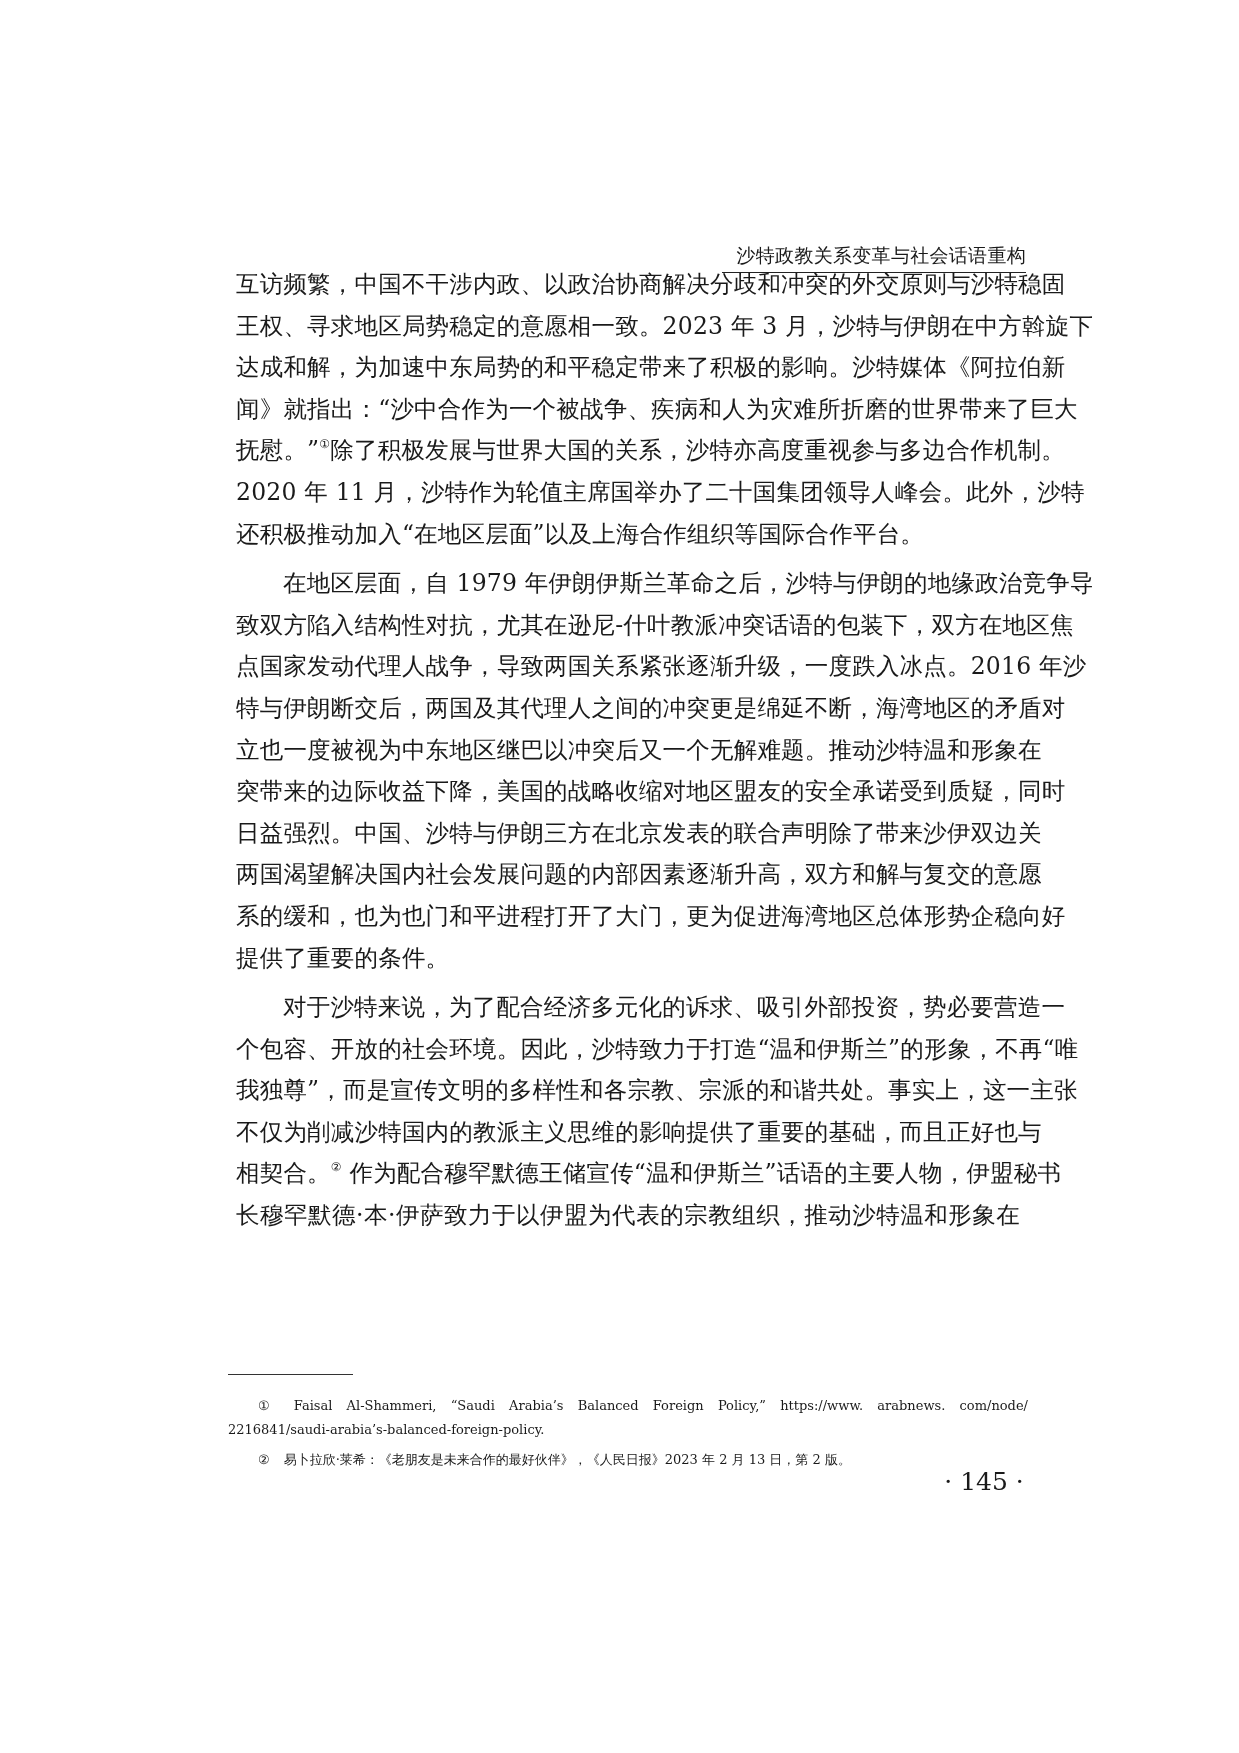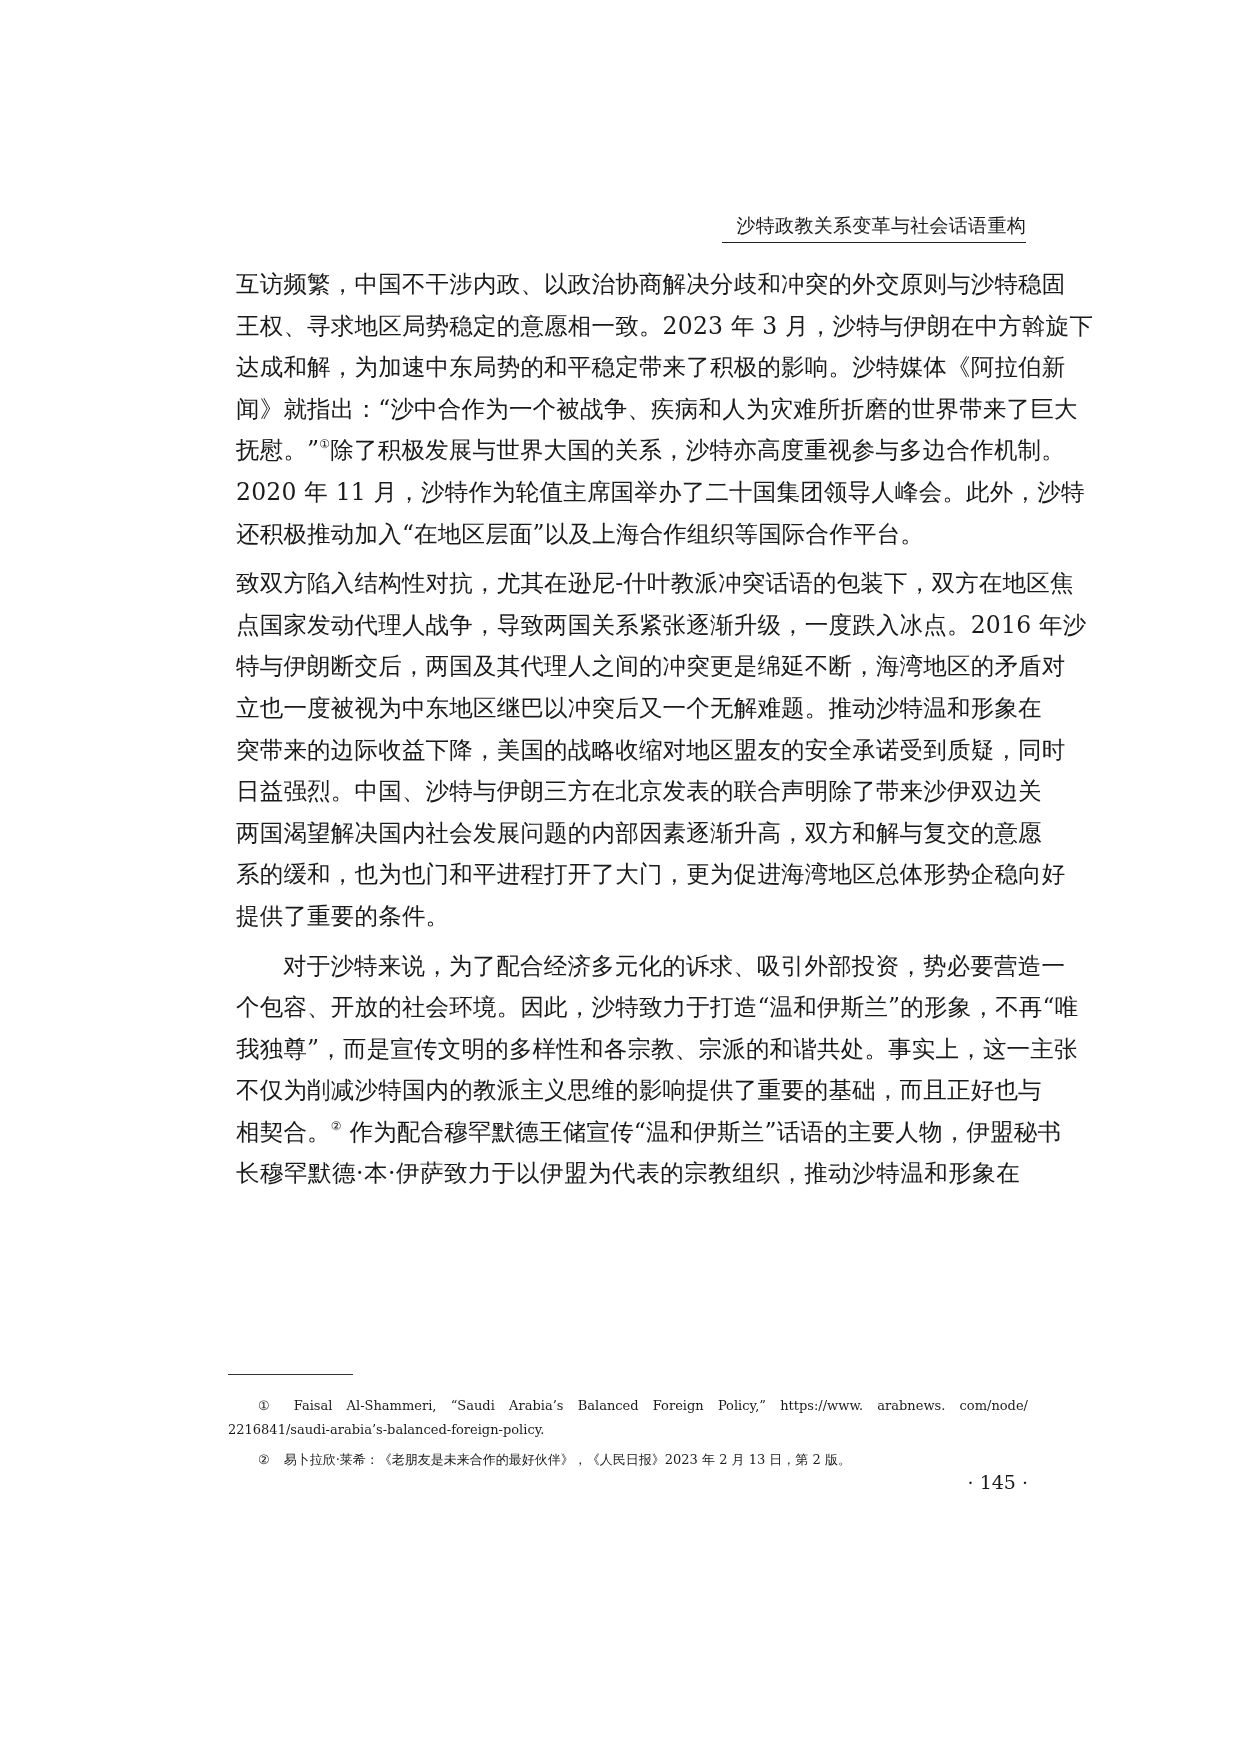--- a/index.html
+++ b/index.html
@@ -17,21 +17,21 @@
     }
     .page {
       position: absolute;
       left: 0; top: 0;
       width: 1239px;
       height: 1753px;
       background: #ffffff;
     }
     .running-header {
       position: absolute;
-      top: 212px;
+      top: 242px;
       left: 722px;
       width: 304px;
       text-align: right;
       font-size: 19px;
       line-height: 26px;
       padding-bottom: 4px;
       border-bottom: 1px solid #222;
       letter-spacing: 0.3px;
       white-space: nowrap;
     }
@@ -99,22 +99,22 @@
       text-align-last: left;
     }
     .fn-marker {
       margin-right: 14px;
     }
     .page-number {
       position: absolute;
       top: 1469px;
       left: 940px;
       width: 88px;
-      text-align: right;
-      font-size: 19px;
+      text-align: center;
+      font-size: 25px;
       line-height: 26px;
       white-space: nowrap;
     }
   </style>
 </head>
 <body>
 
 <div class="page">
 
   <div class="running-header">沙特政教关系变革与社会话语重构</div>
@@ -125,20 +125,21 @@
       <span class="line">互访频繁，中国不干涉内政、以政治协商解决分歧和冲突的外交原则与沙特稳固</span>
       <span class="line">王权、寻求地区局势稳定的意愿相一致。2023 年 3 月，沙特与伊朗在中方斡旋下</span>
       <span class="line">达成和解，为加速中东局势的和平稳定带来了积极的影响。沙特媒体《阿拉伯新</span>
       <span class="line">闻》就指出：“沙中合作为一个被战争、疾病和人为灾难所折磨的世界带来了巨大</span>
       <span class="line"><span>抚慰。”</span><sup class="fnref">①</sup><span>除了积极发展与世界大国的关系，沙特亦高度重视参与多边合作机制。</span></span>
       <span class="line">2020 年 11 月，沙特作为轮值主席国举办了二十国集团领导人峰会。此外，沙特</span>
       <span class="line last">还积极推动加入“在地区层面”以及上海合作组织等国际合作平台。</span>
     </p>
 
     <p class="para">
+      <span class="line indent">在地区层面，自 1979 年伊朗伊斯兰革命之后，沙特与伊朗的地缘政治竞争导</span>
       <span class="line">致双方陷入结构性对抗，尤其在逊尼-什叶教派冲突话语的包装下，双方在地区焦</span>
       <span class="line">点国家发动代理人战争，导致两国关系紧张逐渐升级，一度跌入冰点。2016 年沙</span>
       <span class="line">特与伊朗断交后，两国及其代理人之间的冲突更是绵延不断，海湾地区的矛盾对</span>
       <span class="line">立也一度被视为中东地区继巴以冲突后又一个无解难题。推动沙特温和形象在</span>
       <span class="line">突带来的边际收益下降，美国的战略收缩对地区盟友的安全承诺受到质疑，同时</span>
       <span class="line">日益强烈。中国、沙特与伊朗三方在北京发表的联合声明除了带来沙伊双边关</span>
       <span class="line">两国渴望解决国内社会发展问题的内部因素逐渐升高，双方和解与复交的意愿</span>
       <span class="line">系的缓和，也为也门和平进程打开了大门，更为促进海湾地区总体形势企稳向好</span>
       <span class="line last">提供了重要的条件。</span>
     </p>

